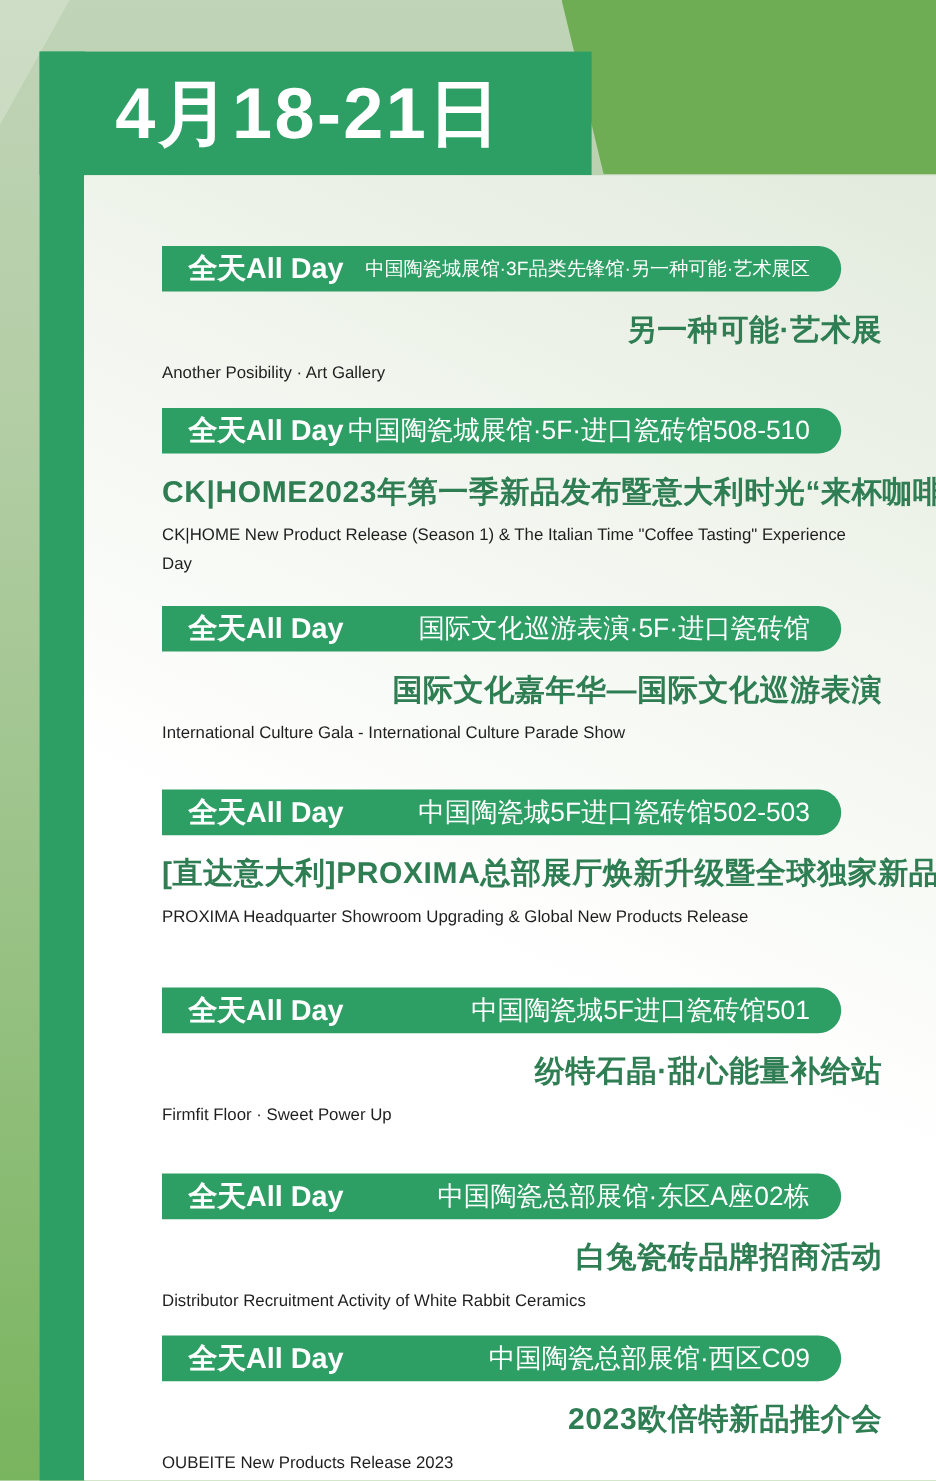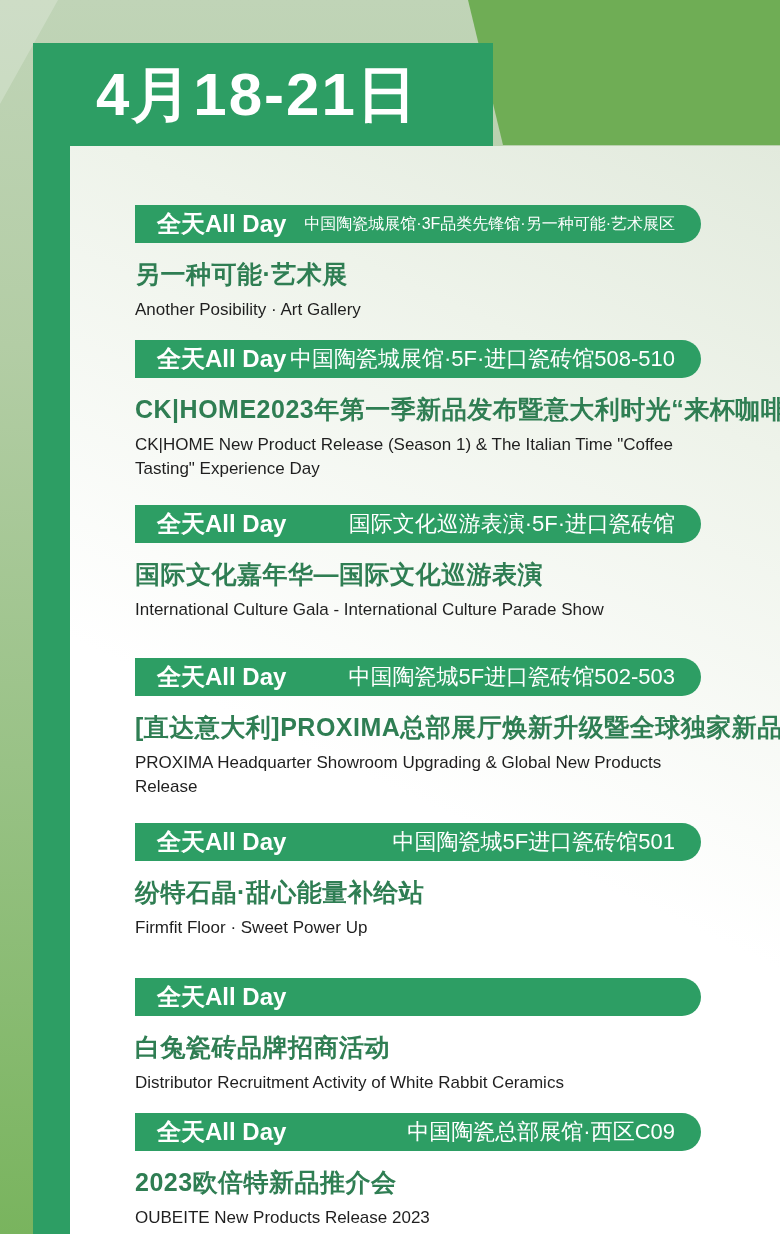--- a/index.html
+++ b/index.html
@@ -94,25 +94,26 @@
   }
   .pill-loc.loc-sm { font-size: 16px; }
 
   .event-title {
     margin-top: 15px;
     color: #2f7e53;
     font-size: 25px;
     font-weight: 700;
     white-space: nowrap;
     letter-spacing: 0.5px;
+    text-align: right;
   }
   .event-subtitle {
     margin-top: 7px;
     color: #1f1f1f;
-    font-size: 17px;
+    font-size: 14px;
     line-height: 24px;
     max-width: 578px;
   }
 </style>
 </head>
 <body>
 
 <div class="page">
 
   <div class="corner-highlight"></div>
@@ -166,20 +167,21 @@
       <span class="pill-time">全天All Day</span>
       <span class="pill-loc">中国陶瓷城5F进口瓷砖馆501</span>
     </div>
     <div class="event-title">纷特石晶·甜心能量补给站</div>
     <div class="event-subtitle">Firmfit Floor · Sweet Power Up</div>
   </div>
 
   <div class="event" style="top:978px">
     <div class="pill">
       <span class="pill-time">全天All Day</span>
+      <span class="pill-loc">中国陶瓷总部展馆·东区A座02栋</span>
     </div>
     <div class="event-title">白兔瓷砖品牌招商活动</div>
     <div class="event-subtitle">Distributor Recruitment Activity of White Rabbit Ceramics</div>
   </div>
 
   <div class="event" style="top:1113px">
     <div class="pill">
       <span class="pill-time">全天All Day</span>
       <span class="pill-loc">中国陶瓷总部展馆·西区C09</span>
     </div>

